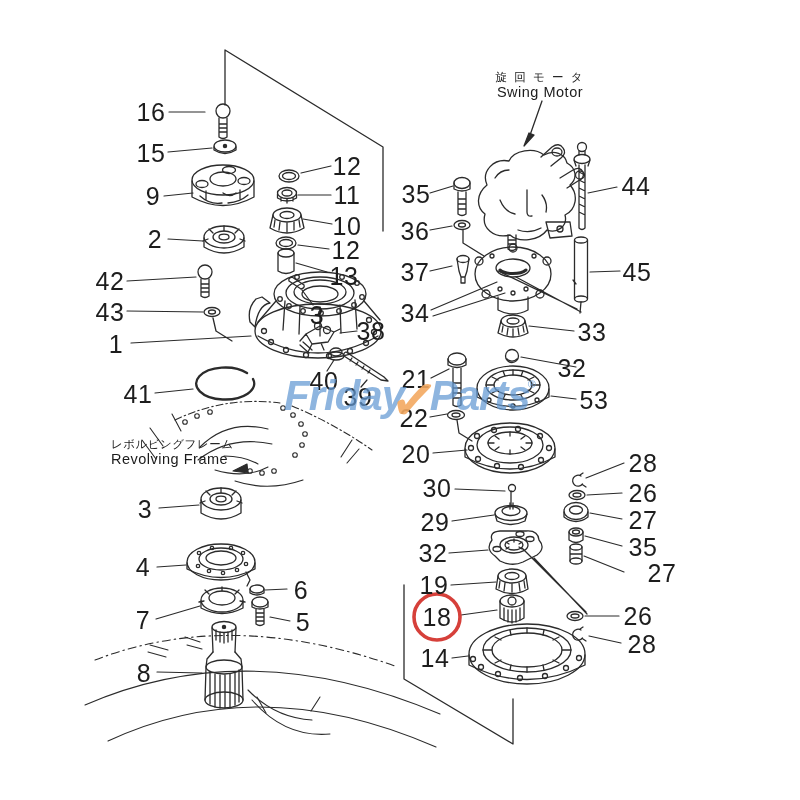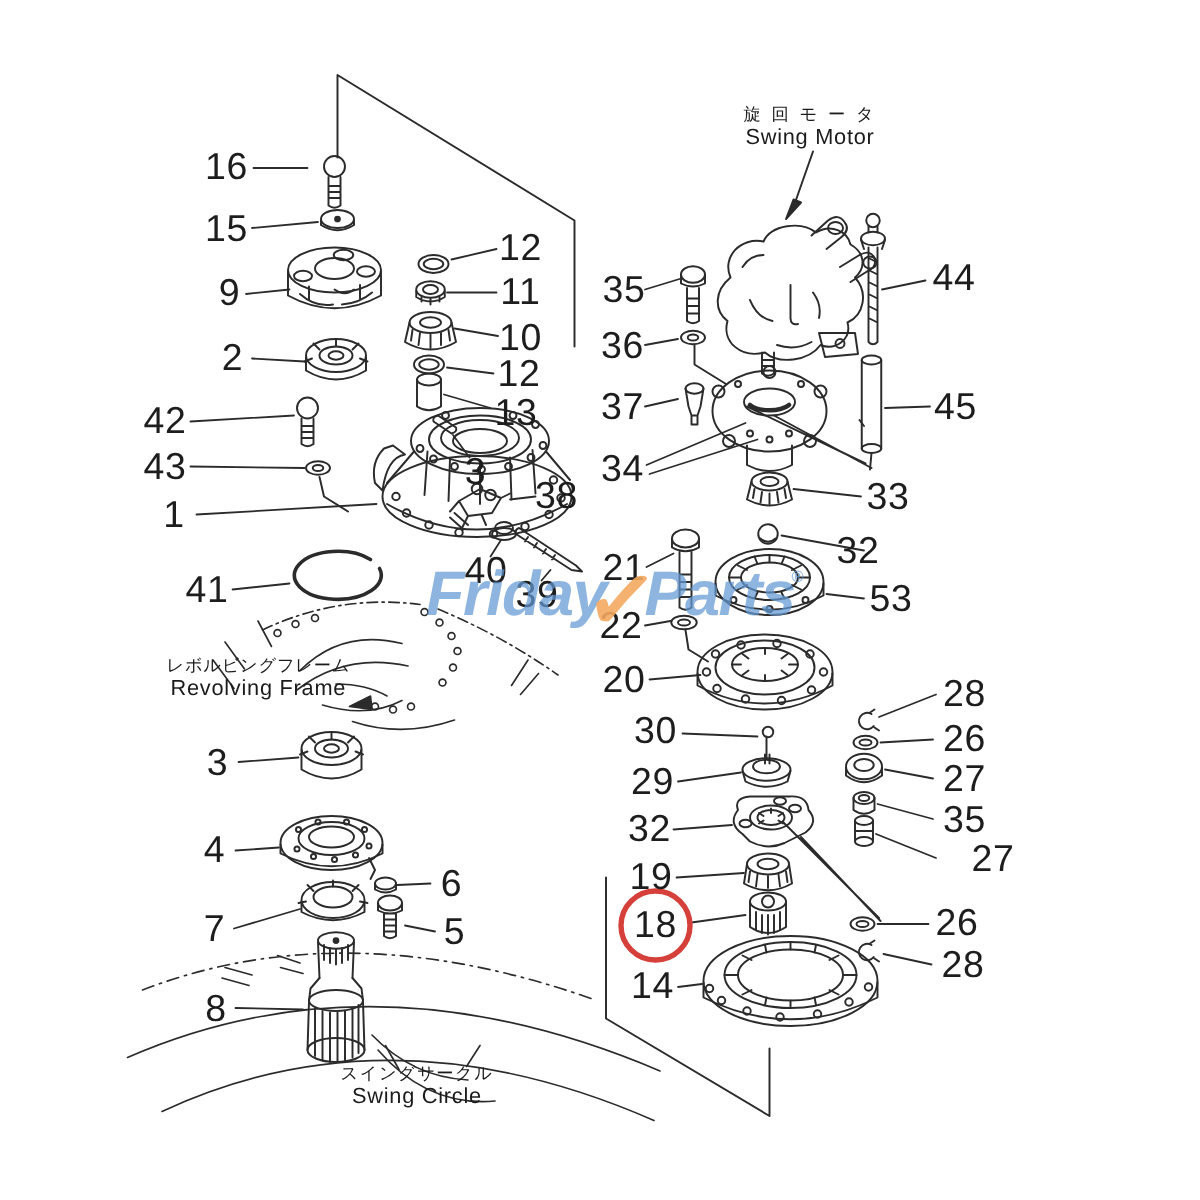--- a/index.html
+++ b/index.html
@@ -4,21 +4,21 @@
 <style>
   html,body{margin:0;padding:0;background:#fff;}
   body{width:800px;height:800px;font-family:"Liberation Sans",sans-serif;}
   .stage{position:relative;width:800px;height:800px;background:#ffffff;overflow:hidden;}
   svg.art{position:absolute;left:0;top:0;}
   .num{position:absolute;transform:translate(-50%,-50%);font-size:25px;color:#1d1d1d;
        letter-spacing:.5px;white-space:nowrap;line-height:1;}
   .lbl{position:absolute;color:#1b1b1b;text-align:center;white-space:nowrap;line-height:1.15;}
   .lbl .jp{display:block;font-size:11.5px;font-weight:normal;letter-spacing:2px;}
   .lbl .en{display:block;font-size:14.5px;font-weight:normal;letter-spacing:.5px;}
-  .lbl-left{text-align:center;}
+  .lbl-left{text-align:left;}
   .wm{position:absolute;left:284px;top:372px;font-style:italic;font-weight:bold;font-size:42px;
       color:rgba(99,153,211,.72);white-space:nowrap;letter-spacing:-1px;}
   .wm .chk{display:inline-block;color:rgba(243,168,96,.9);font-size:58px;line-height:0;
       vertical-align:-10px;margin:0 -8px 0 -14px;transform:rotate(6deg);font-style:normal;}
   .wm .reg{font-size:11px;font-style:normal;vertical-align:22px;margin-left:-2px;}
 </style>
 </head>
 <body>
 
 <div class="stage">
@@ -546,20 +546,16 @@
 <span class="num" style="left:435px;top:658px">14</span>
 
 <div class="lbl" style="left:540px;top:71px;transform:translateX(-50%)">
   <span class="jp">旋 回 モ ー タ</span>
   <span class="en">Swing Motor</span>
 </div>
 <div class="lbl lbl-left" style="left:111px;top:438px">
   <span class="jp" style="letter-spacing:.5px">レボルビングフレーム</span>
   <span class="en">Revolving Frame</span>
 </div>
-<div class="lbl" style="left:278px;top:710px;transform:translateX(-50%)">
-  <span class="jp" style="letter-spacing:1px">スイングサークル</span>
-  <span class="en">Swing Circle</span>
+
+<div class="wm"><span>Friday</span><span class="chk">✓</span><span>Parts</span><span class="reg">®</span></div>
+
 </div>
 
-<div class="wm"><span>Friday</span><span class="chk">✓</span><span>Parts</span><span class="reg">®</span></div>
-
-</div>
-
 </body></html>

